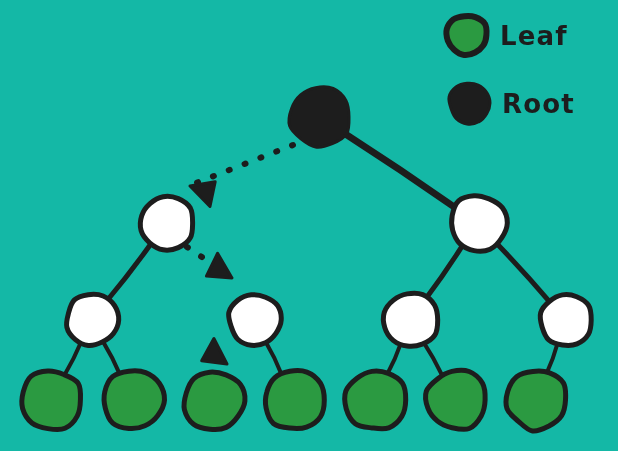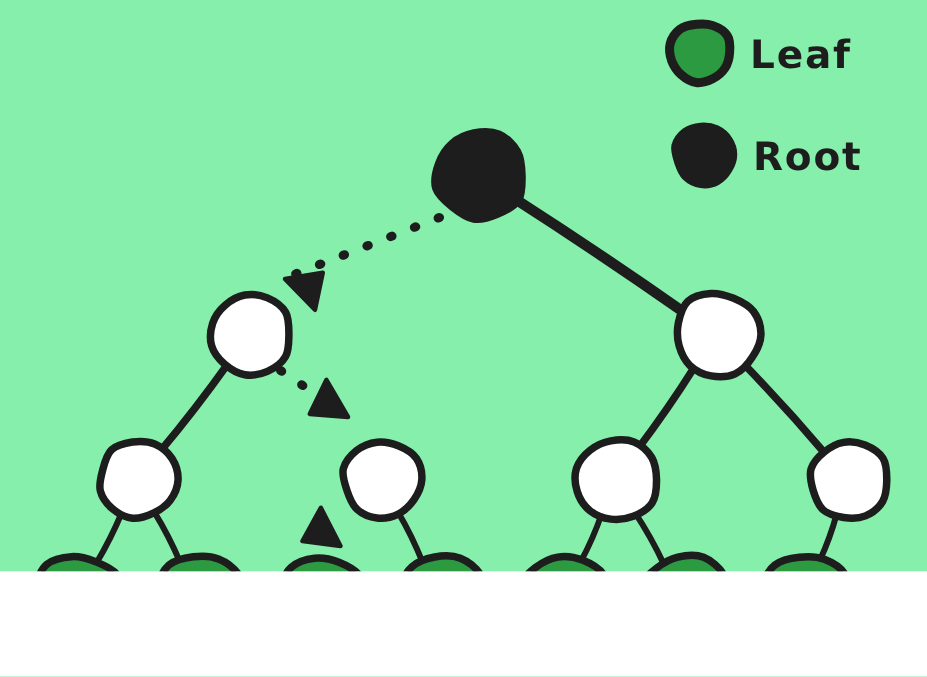--- a/index.html
+++ b/index.html
@@ -6,22 +6,22 @@
     margin: 0;
     padding: 0;
     background: #ffffff;
   }
   body {
     font-family: "DejaVu Sans", sans-serif;
   }
   #canvas {
     position: relative;
     width: 618px;
-    height: 381px;
-    background: #86efac;
+    height: 451px;
+    background: #14b8a6;
     overflow: hidden;
   }
   #diagram-svg {
     position: absolute;
     left: 0;
     top: 0;
     width: 618px;
     height: 451px;
   }
   .legend-label {

